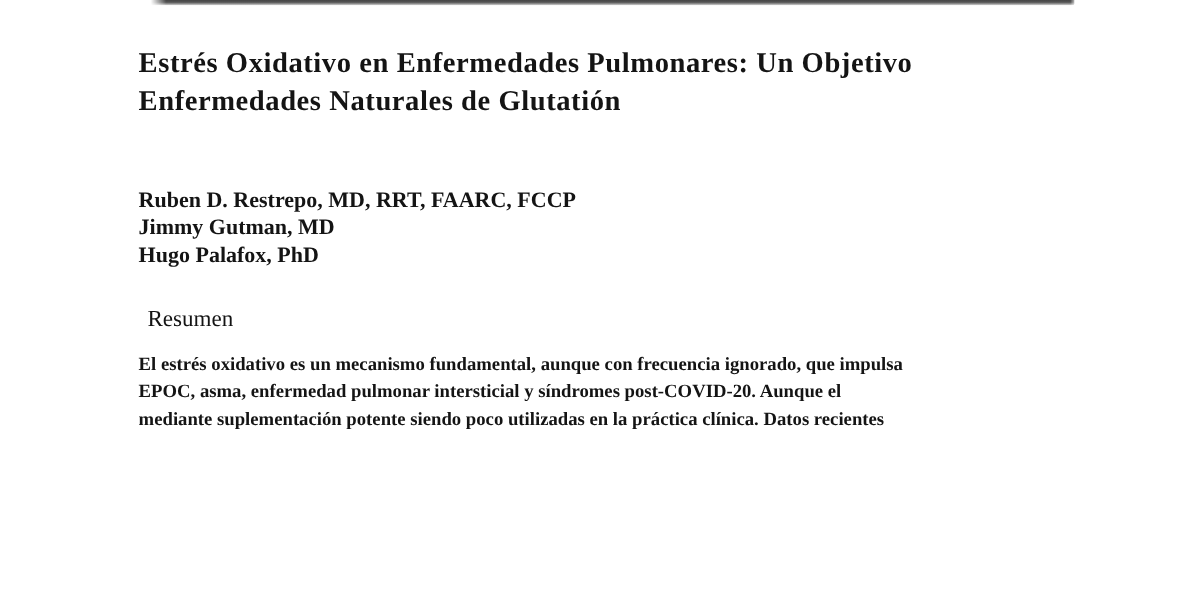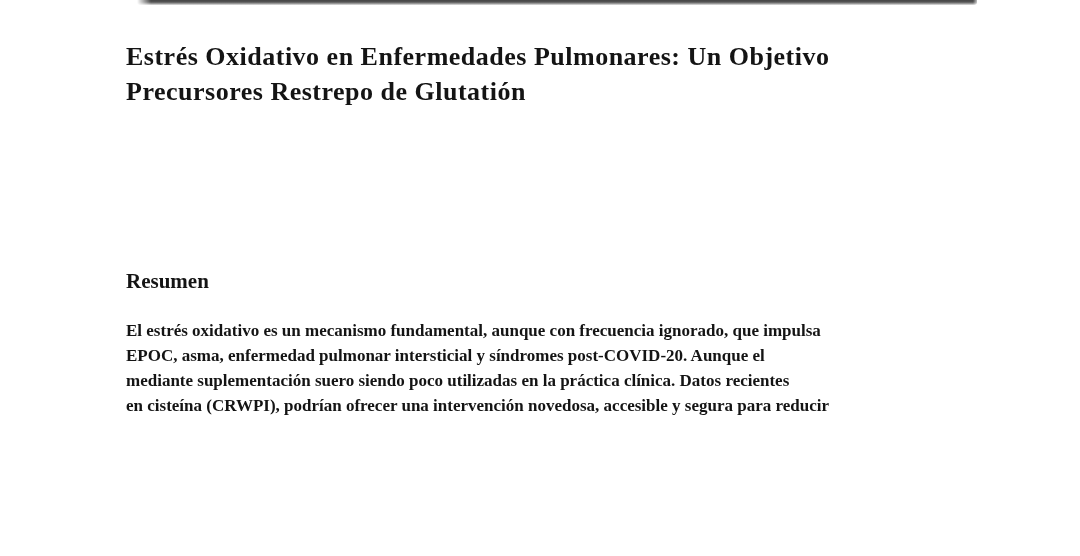--- a/index.html
+++ b/index.html
@@ -47,23 +47,23 @@
     font-size: 20px;
     font-weight: 700;
     line-height: 25px;
     white-space: nowrap;
   }
   .authors div { display: block; }
   .section-heading {
     position: absolute;
     left: 126px;
     top: 269px;
-    margin: 0;
+    margin: 8px;
     font-size: 21px;
-    font-weight: 700;
+    font-weight: 400;
     line-height: 25px;
   }
   .abstract {
     position: absolute;
     left: 126px;
     top: 318px;
     font-size: 17px;
     font-weight: 700;
     line-height: 25px;
     white-space: nowrap;
@@ -72,26 +72,30 @@
 </style>
 </head>
 <body>
 
 <div class="page">
 
   <div class="page-top-edge"></div>
 
   <h1 class="doc-title">
     <span>Estrés Oxidativo en Enfermedades Pulmonares: Un Objetivo</span>
-    <span>Precursores Restrepo de Glutatión</span>
+    <span>Enfermedades Naturales de Glutatión</span>
   </h1>
 
+  <div class="authors">
+    <div>Ruben D. Restrepo, MD, RRT, FAARC, FCCP</div>
+    <div>Jimmy Gutman, MD</div>
+    <div>Hugo Palafox, PhD</div>
+  </div>
 
   <h2 class="section-heading">Resumen</h2>
 
   <div class="abstract">
     <div>El estrés oxidativo es un mecanismo fundamental, aunque con frecuencia ignorado, que impulsa</div>
     <div>EPOC, asma, enfermedad pulmonar intersticial y síndromes post-COVID-20. Aunque el</div>
-    <div>mediante suplementación suero siendo poco utilizadas en la práctica clínica. Datos recientes</div>
-    <div>en cisteína (CRWPI), podrían ofrecer una intervención novedosa, accesible y segura para reducir</div>
+    <div>mediante suplementación potente siendo poco utilizadas en la práctica clínica. Datos recientes</div>
   </div>
 
 </div>
 
 </body></html>

